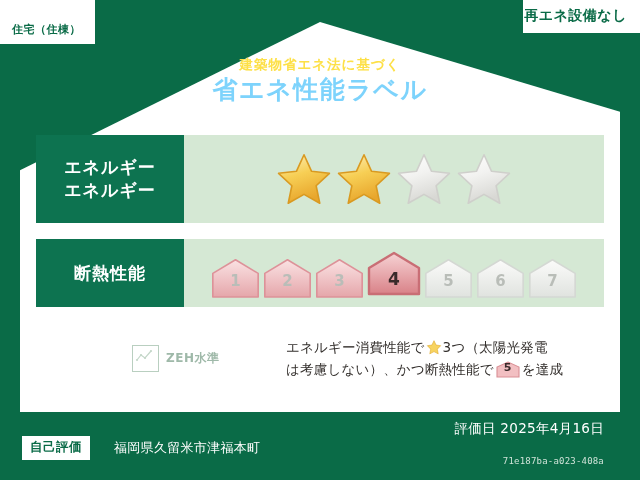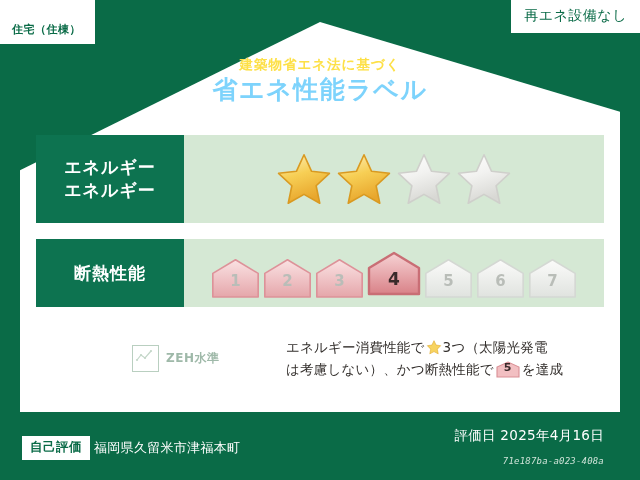--- a/index.html
+++ b/index.html
@@ -25,22 +25,22 @@
     background:#ffffff;color:#0a6b47;
     font-weight:bold;font-size:11px;
     padding:22px 14px 7px 12px;
     letter-spacing:0.5px;
     z-index:6;
   }
   
   .corner-tag-right{
     position:absolute;right:0;top:0;
     background:#ffffff;color:#0a6b47;
-    font-weight:normal;font-size:14px;
-    padding:7px 13px 8px 13px;
+    font-weight:bold;font-size:14px;
+    padding:7px 13px 8px 1px;
     letter-spacing:0.5px;
     z-index:6;
   }
 
   
   .title-wrap{position:absolute;left:0;right:0;top:56px;text-align:center;z-index:5;}
   .title-sub{color:#fde047;font-size:13.5px;font-weight:bold;letter-spacing:1px;line-height:1.2;}
   .title-main{color:#7dd3fc;font-size:25px;font-weight:bold;letter-spacing:1.5px;margin-top:4px;line-height:1.15;}
 
   
@@ -98,29 +98,29 @@
     width:24px;height:17px;margin:0 2px;
   }
   .inline-chip .n{
     position:absolute;inset:0;z-index:2;
     font-size:11px;font-weight:bold;color:#3a2a2a;
     display:flex;align-items:flex-end;justify-content:center;padding-bottom:1px;
   }
 
   
   .footer{position:absolute;left:0;right:0;bottom:0;height:62px;z-index:5;}
-  .footer-left{position:absolute;left:22px;bottom:20px;display:flex;align-items:center;gap:4px;}
+  .footer-left{position:absolute;left:22px;bottom:20px;display:flex;align-items:center;gap:24px;}
   .self-badge{
     background:#ffffff;color:#0a6b47;font-size:12.5px;font-weight:bold;
     padding:3px 8px 4px 8px;letter-spacing:0.5px;
   }
   .address{color:#ffffff;font-size:13px;letter-spacing:0.3px;}
   .footer-right{position:absolute;right:36px;bottom:14px;text-align:right;}
   .eval-date{color:#ffffff;font-size:13.5px;letter-spacing:0.3px;}
-  .doc-id{color:#cfe3d8;font-size:9px;letter-spacing:0.2px;margin-top:11px;font-family:"DejaVu Sans Mono","Liberation Mono",monospace;font-style:italic;}
+  .doc-id{color:#cfe3d8;font-size:9px;letter-spacing:0.2px;margin-top:18px;font-family:"DejaVu Sans Mono","Liberation Mono",monospace;}
 </style>
 </head>
 <body>
 
 <div class="label-root">
 
   <div class="house-panel"></div>
 
   <div class="corner-tag">住宅（住棟）</div>
   <div class="corner-tag-right">再エネ設備なし</div>

